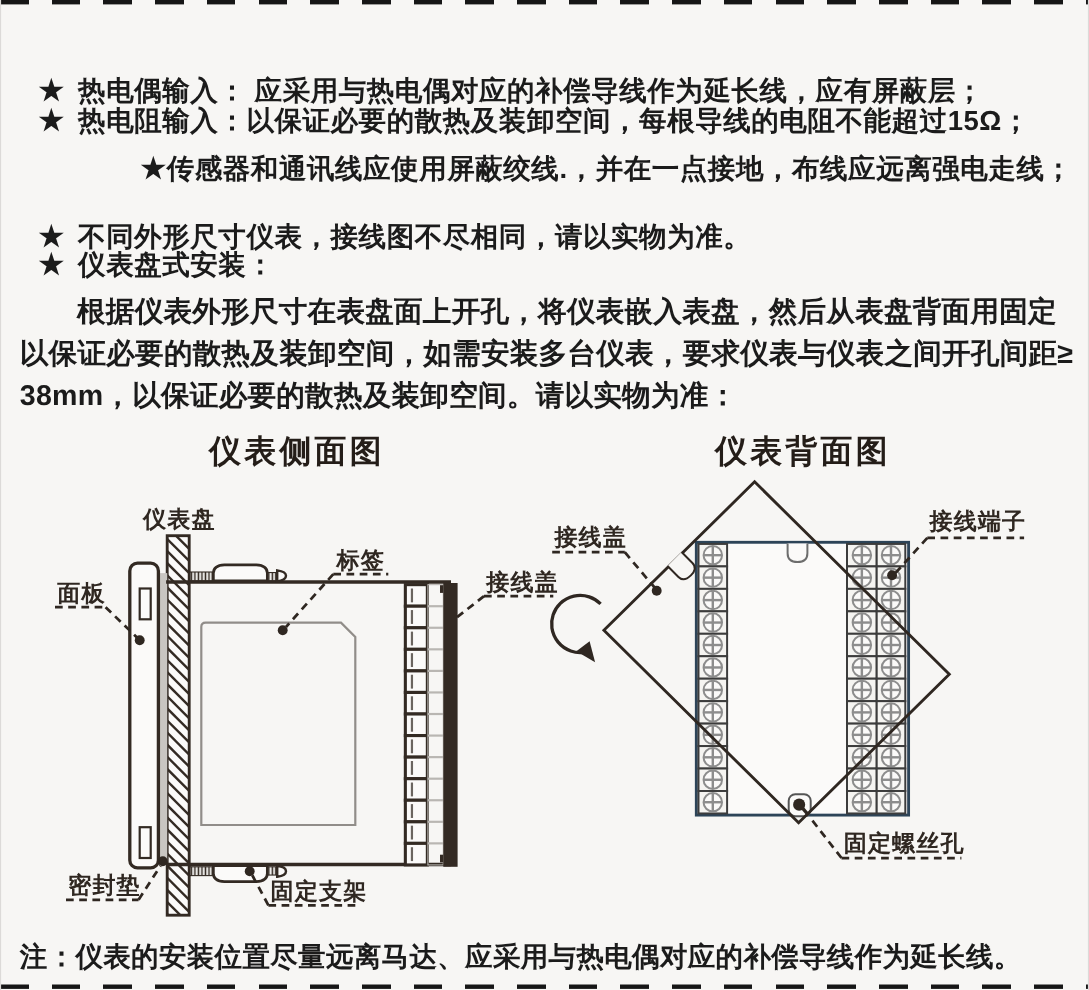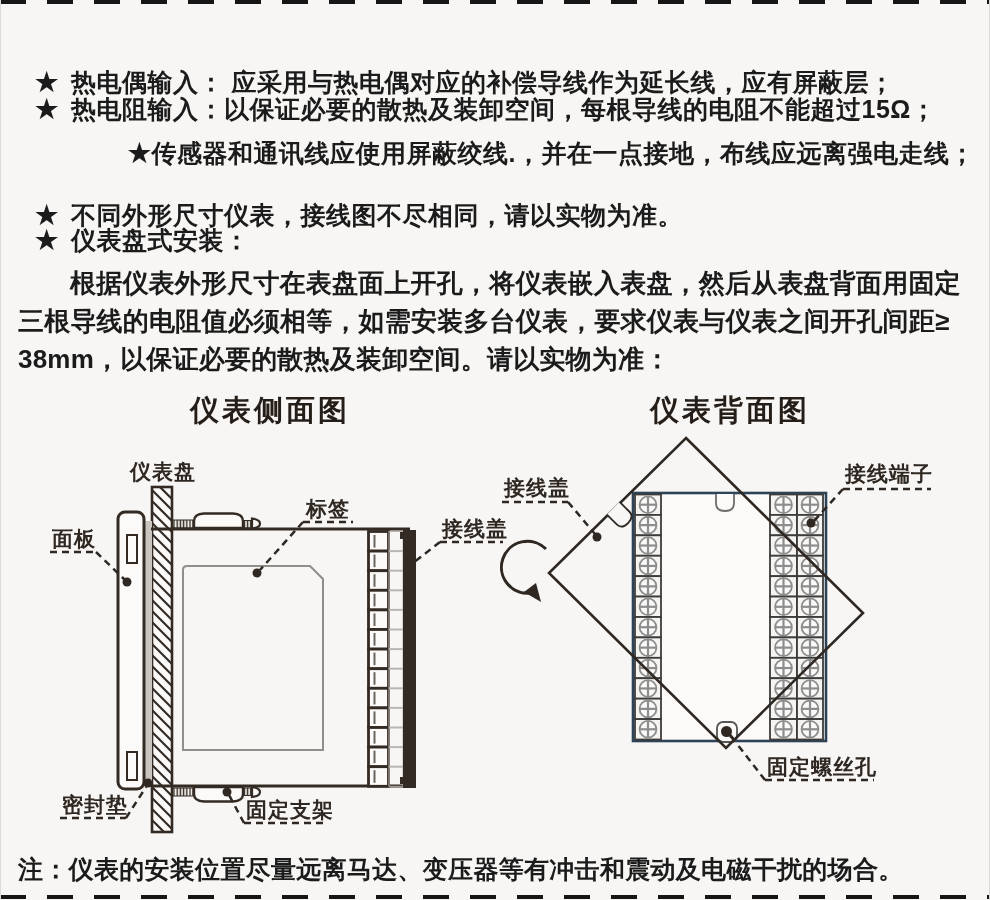--- a/index.html
+++ b/index.html
@@ -41,24 +41,24 @@
 <div class="edge-v" style="left:0;"></div>
 <div class="edge-v" style="left:989px;"></div>
 
 <div class="bullet" style="top:50px;margin-top:16px;"><span class="star">★</span><span>热电偶输入： 应采用与热电偶对应的补偿导线作为延长线，应有屏蔽层；</span></div>
 <div class="bullet" style="top:93px;"><span class="star">★</span><span>热电阻输入：以保证必要的散热及装卸空间，每根导线的电阻不能超过15Ω；</span></div>
 <div class="bullet" style="top:137px;text-align:right;"><span class="star">★</span><span>传感器和通讯线应使用屏蔽绞线.，并在一点接地，布线应远离强电走线；</span></div>
 <div class="bullet" style="top:199px;"><span class="star">★</span><span>不同外形尺寸仪表，接线图不尽相同，请以实物为准。</span></div>
 <div class="bullet" style="top:224px;"><span class="star">★</span><span>仪表盘式安装：</span></div>
 
 <div class="para-line indent" style="top:266px;">根据仪表外形尺寸在表盘面上开孔，将仪表嵌入表盘，然后从表盘背面用固定</div>
-<div class="para-line" style="top:304px;">三根导线的电阻值必须相等，如需安装多台仪表，要求仪表与仪表之间开孔间距≥</div>
+<div class="para-line" style="top:304px;">以保证必要的散热及装卸空间，如需安装多台仪表，要求仪表与仪表之间开孔间距≥</div>
 <div class="para-line" style="top:342px;">38mm，以保证必要的散热及装卸空间。请以实物为准：</div>
 
-<div class="note-line">注：仪表的安装位置尽量远离马达、变压器等有冲击和震动及电磁干扰的场合。</div>
+<div class="note-line">注：仪表的安装位置尽量远离马达、应采用与热电偶对应的补偿导线作为延长线。</div>
 
 <svg style="position:absolute;left:0;top:385px;" width="990" height="515" viewBox="0 385 990 515">
   <defs>
     <clipPath id="hatchClip">
         <rect x="152" y="488" width="20" height="343"></rect>
       </clipPath>
     <pattern id="thread" width="3.2" height="9" patternUnits="userSpaceOnUse">
       <line x1="1.2" y1="0" x2="1.2" y2="9" stroke="#332a23" stroke-width="1.4"></line>
     </pattern>
   </defs>

